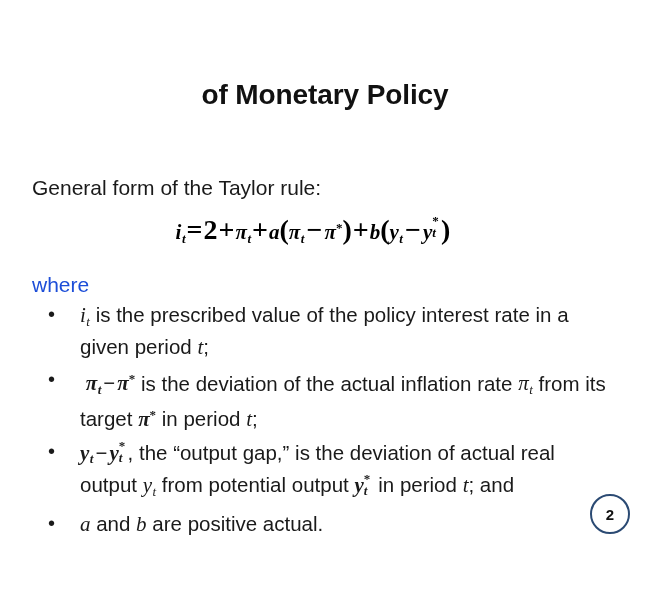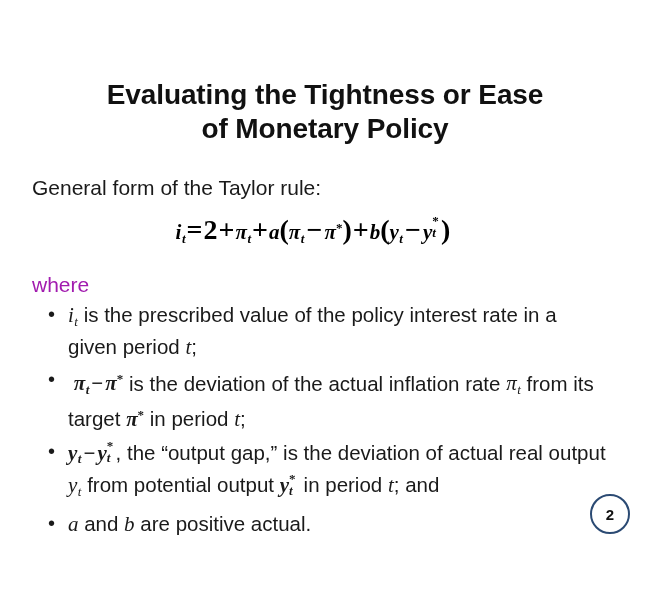--- a/index.html
+++ b/index.html
@@ -70,21 +70,21 @@
   }
   .equation .num { font-style: normal; }
   .equation .pg { font-style: normal; font-weight: bold; }
 
   .where {
     position: absolute;
     top: 272px;
     left: 32px;
     font-size: 21px;
     line-height: 26px;
-    color: #a21caf;
+    color: #1d4ed8;
   }
 
   .bullets {
     position: absolute;
     top: 302px;
     left: 40px;
     width: 570px;
   }
   .bullet {
     position: relative;
@@ -95,21 +95,21 @@
     margin-bottom: 7px;
   }
   .bullet .dot {
     position: absolute;
     left: 8px;
     top: 0;
     font-size: 20px;
     line-height: 25px;
     color: #1a1a1a;
   }
-  .bullet .txt { display: block; }
+  .bullet .txt { display: block; margin-left: 12px; }
 
   
   .mi {
     font-family: "Liberation Serif", serif;
     font-style: italic;
     font-size: 21px;
   }
   .mb {
     font-family: "Liberation Serif", serif;
     font-style: italic;
@@ -166,21 +166,20 @@
     color: #111111;
     font-family: "Liberation Sans", sans-serif;
   }
 </style>
 </head>
 <body>
 
 <div class="slide">
 
   <div class="title">
-    <span class="tline">Evaluating the Tightness or Ease</span>
     <span class="tline">of Monetary Policy</span>
   </div>
 
   <div class="lead">General form of the Taylor rule:</div>
 
   <div class="equation">
     <span class="mb"><span>i</span><span class="sub">t</span></span><span class="op">=</span><span class="num">2</span><span class="op">+</span><span class="mb"><span>π</span><span class="sub">t</span></span><span class="op">+</span><span class="mb">a</span><span class="pg">(</span><span class="mb"><span>π</span><span class="sub">t</span></span><span class="minus">−</span><span class="mb"><span>π</span><span class="sup">*</span></span><span class="pg">)</span><span class="op">+</span><span class="mb">b</span><span class="pg">(</span><span class="mb"><span>y</span><span class="sub">t</span></span><span class="minus">−</span><span class="mb"><span>y</span><span class="subsup"><span class="s1">*</span><span class="s2">t</span></span></span><span class="pg">)</span>
   </div>
 
   <div class="where">where</div>

